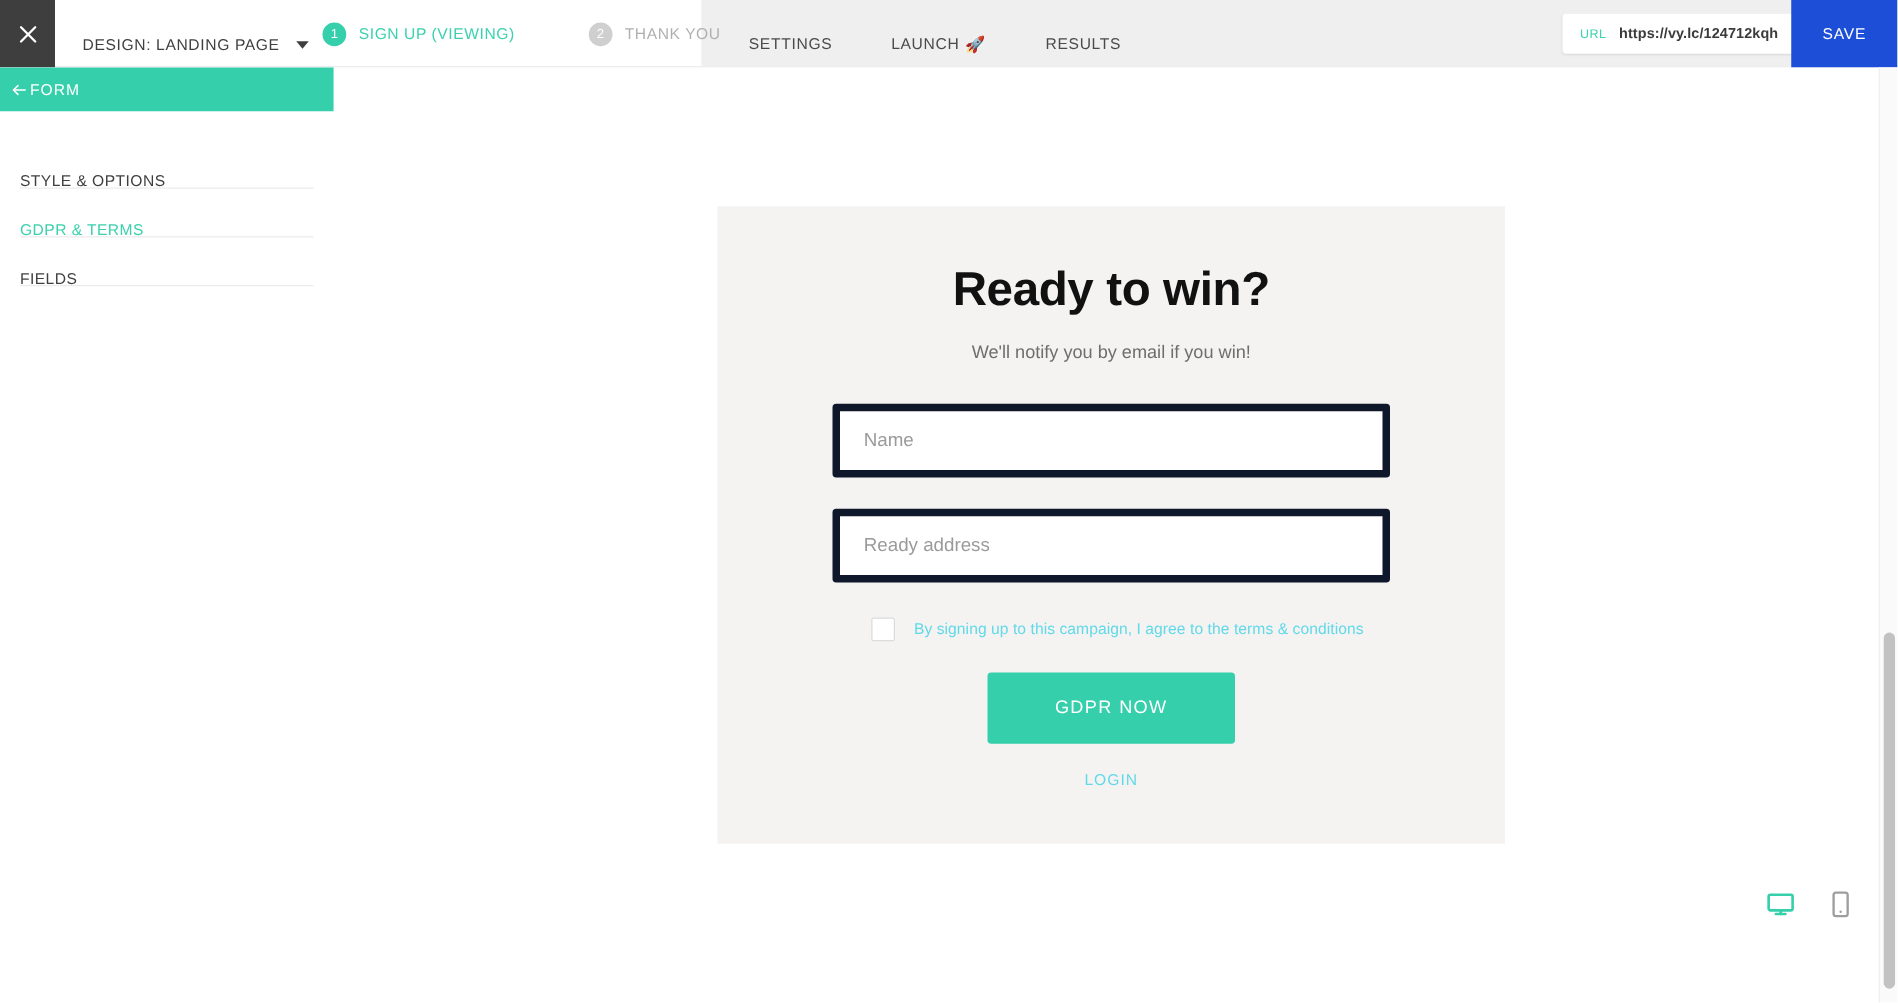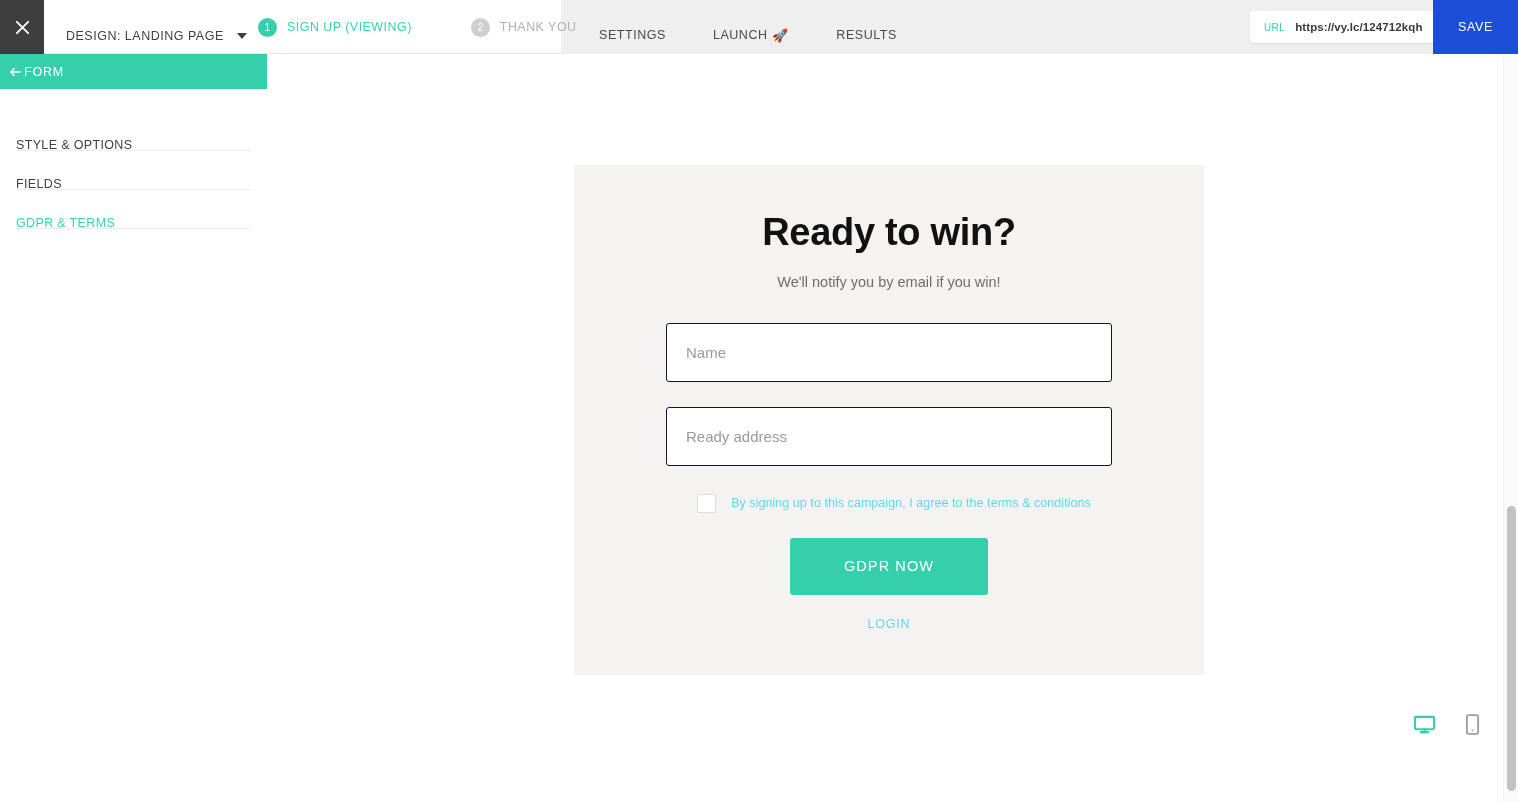--- a/index.html
+++ b/index.html
@@ -245,21 +245,21 @@
     margin-top: 20px;
     font-weight: 400;
   }
 
   .fields { margin-top: 33px; }
   .field {
     width: 446px;
     height: 59px;
     margin: 0 auto;
     background: #ffffff;
-    border: 1px solid #0f172a;
+    border: 6px solid #0f172a;
     border-radius: 3px;
     display: flex;
     align-items: center;
     padding: 0 19px;
     cursor: text;
   }
   .field + .field { margin-top: 25px; }
   .field .ph {
     font-size: 15px;
     color: #9a9a9a;
@@ -413,25 +413,25 @@
           <polyline points="10 6 4 12 10 18"></polyline>
         </svg>
       </span>
       <span class="title">FORM</span>
     </div>
 
     <div class="side-list">
       <div class="side-item">
         <span class="txt">STYLE &amp; OPTIONS</span>
       </div>
+      <div class="side-item active">
+        <span class="txt">GDPR &amp; TERMS</span>
+      </div>
       <div class="side-item">
         <span class="txt">FIELDS</span>
-      </div>
-      <div class="side-item active">
-        <span class="txt">GDPR &amp; TERMS</span>
       </div>
     </div>
   </div>
 
   <div class="canvas">
 
     <div class="form-card">
       <div class="headline">Ready to win?</div>
       <div class="subhead">We'll notify you by email if you win!</div>
 

